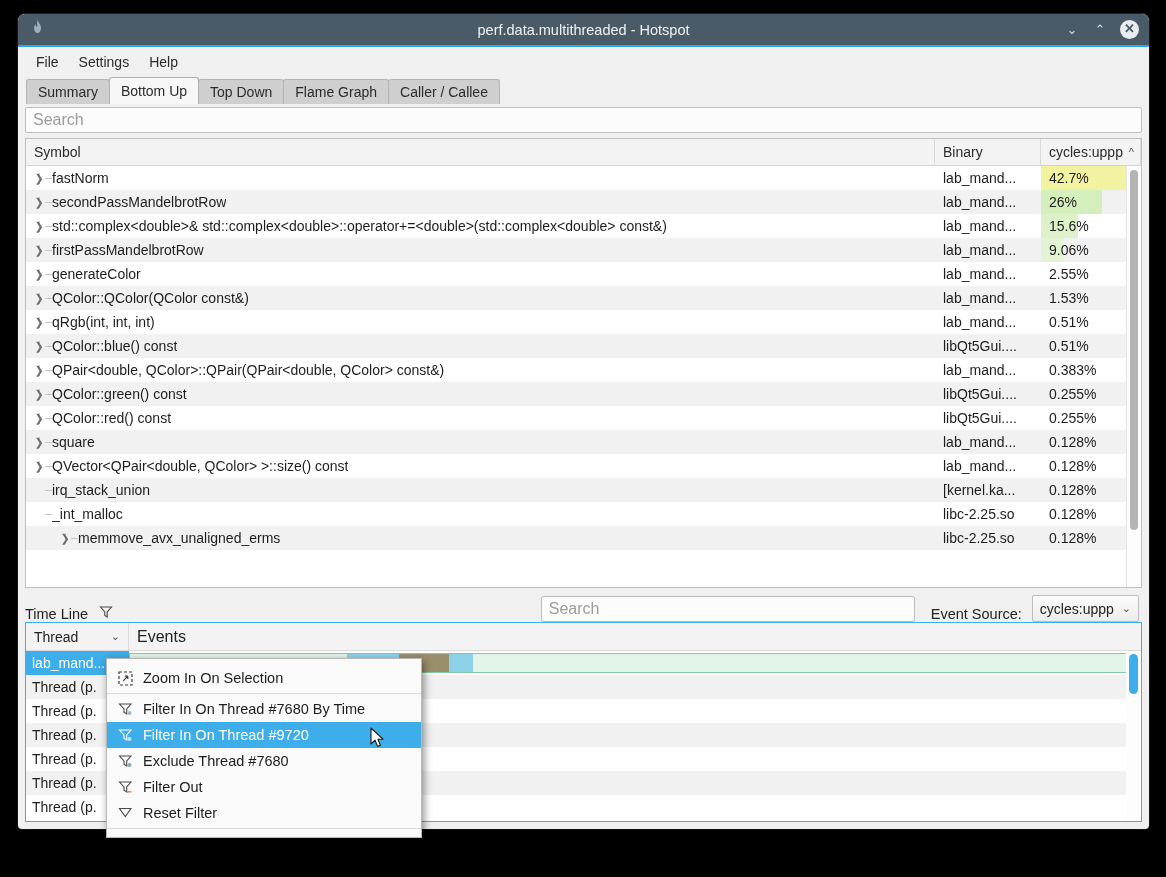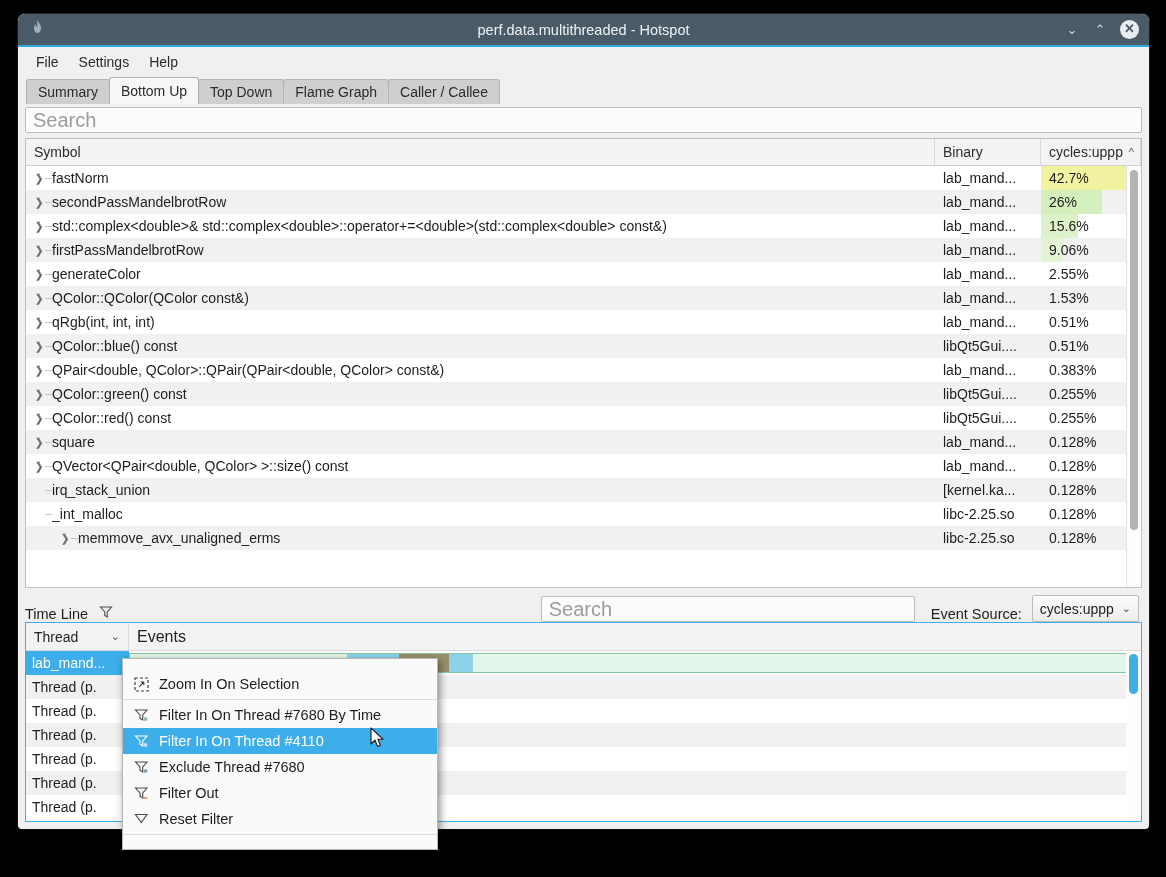--- a/index.html
+++ b/index.html
@@ -133,21 +133,21 @@
     padding: 3px 7px 4px 7px;
     background: #f0f0f0;
     flex: none;
   }
   .qinput {
     width: 100%;
     height: 26px;
     border: 1px solid #bdbdbd;
     background: #fcfcfc;
     border-radius: 2px;
-    font-size: 20px;
+    font-size: 16px;
     color: #2b2b2b;
     padding: 0 7px;
     font-family: "Liberation Sans", sans-serif;
   }
   .qinput::placeholder { color: #9c9c9c; }
 
   
   #table-area {
     margin: 1px 7px 0 7px;
     border: 1px solid #c0c0c0;
@@ -388,27 +388,27 @@
     position: absolute;
     left: 3px; right: 3px;
     top: 3px; height: 40px;
     background: #3daee9;
     border-radius: 5px;
   }
 
   
   #ctxmenu {
     position: absolute;
-    left: 122px; top: 658px;
+    left: 106px; top: 658px;
     width: 316px;
     background: #fafafa;
     border: 1px solid #b8b8b8;
     box-shadow: 2px 3px 8px rgba(0,0,0,0.45);
     z-index: 100;
-    padding: 12px 0;
+    padding: 6px 0;
   }
   .ctx-item {
     display: flex;
     align-items: center;
     height: 26px;
     padding: 0 10px 0 7px;
     font-size: 14.5px;
     color: #1d1d1d;
     cursor: pointer;
     position: relative;
@@ -828,21 +828,21 @@
       </span>
       <span>Filter In On Thread #7680 By Time</span>
     </div>
     <div class="ctx-item highlight">
       <span class="cicon">
         <svg width="15" height="15" viewBox="0 0 15 15">
           <path d="M1.5 2 H13 L8.7 7 V12 L6 10.3 V7 Z" fill="none" stroke="currentColor" stroke-width="1.1"></path>
           <circle cx="11.5" cy="11" r="2" fill="currentColor" opacity="0.65"></circle>
         </svg>
       </span>
-      <span>Filter In On Thread #4110</span>
+      <span>Filter In On Thread #9720</span>
     </div>
     <div class="ctx-item">
       <span class="cicon">
         <svg width="15" height="15" viewBox="0 0 15 15">
           <path d="M1.5 2 H13 L8.7 7 V12 L6 10.3 V7 Z" fill="none" stroke="#4a4a4a" stroke-width="1.1"></path>
           <circle cx="11.5" cy="11" r="2" fill="#8fa6b4"></circle>
         </svg>
       </span>
       <span>Exclude Thread #7680</span>
     </div>

